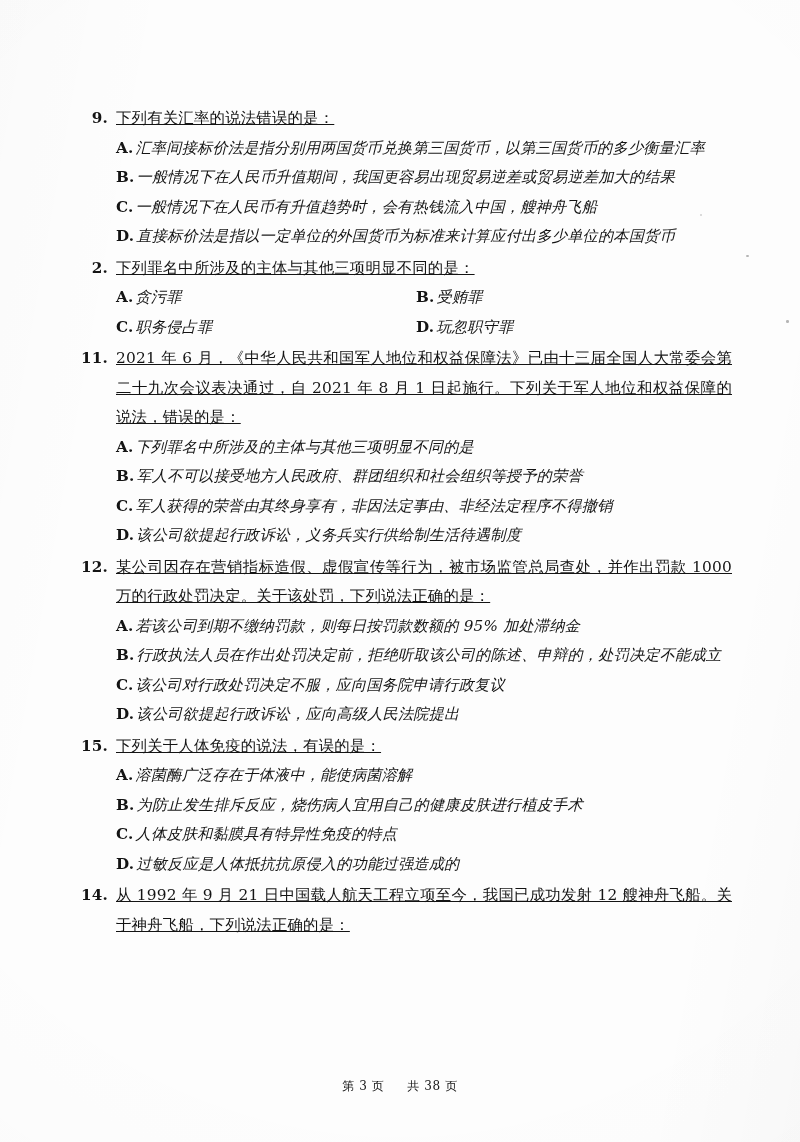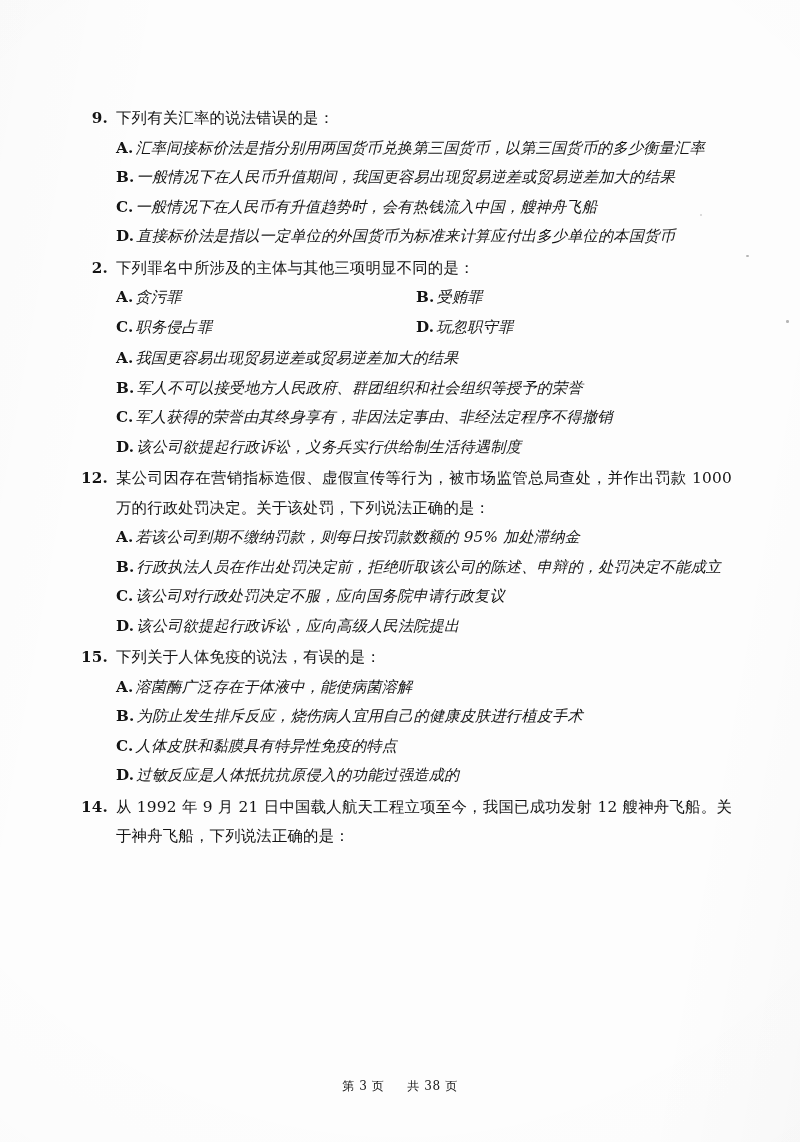--- a/index.html
+++ b/index.html
@@ -58,20 +58,21 @@
     flex: 0 0 36px;
     text-align: right;
     padding-right: 8px;
     font-weight: 600;
     font-size: 15.2px;
   }
   .q-text {
     flex: 1 1 auto;
     text-align: justify;
     text-justify: inter-character;
+    text-decoration: underline;
   }
 
   
   .opts {
     margin-top: 0;
   }
   .opt {
     display: flex;
     align-items: flex-start;
     font-size: 15.2px;
@@ -188,24 +189,28 @@
           </div>
           <div class="opt col2">
             <span class="opt-letter">D.</span>
             <span class="opt-text">玩忽职守罪</span>
           </div>
         </div>
       </div>
     </div>
 
     <div class="q">
-      <div class="opts">
-        <div class="opt">
-          <span class="opt-letter">A.</span>
-          <span class="opt-text">我国更容易出现贸易逆差或贸易逆差加大的结果</span>
+      <div class="q-stem">
+        <div class="q-num">11.</div>
+        <div class="q-text">2021 年 6 月，《中华人民共和国军人地位和权益保障法》已由十三届全国人大常委会第二十九次会议表决通过，自 2021 年 8 月 1 日起施行。下列关于军人地位和权益保障的说法，错误的是：</div>
+      </div>
+      <div class="opts">
+        <div class="opt">
+          <span class="opt-letter">A.</span>
+          <span class="opt-text">下列罪名中所涉及的主体与其他三项明显不同的是</span>
         </div>
         <div class="opt">
           <span class="opt-letter">B.</span>
           <span class="opt-text">军人不可以接受地方人民政府、群团组织和社会组织等授予的荣誉</span>
         </div>
         <div class="opt">
           <span class="opt-letter">C.</span>
           <span class="opt-text">军人获得的荣誉由其终身享有，非因法定事由、非经法定程序不得撤销</span>
         </div>
         <div class="opt">

